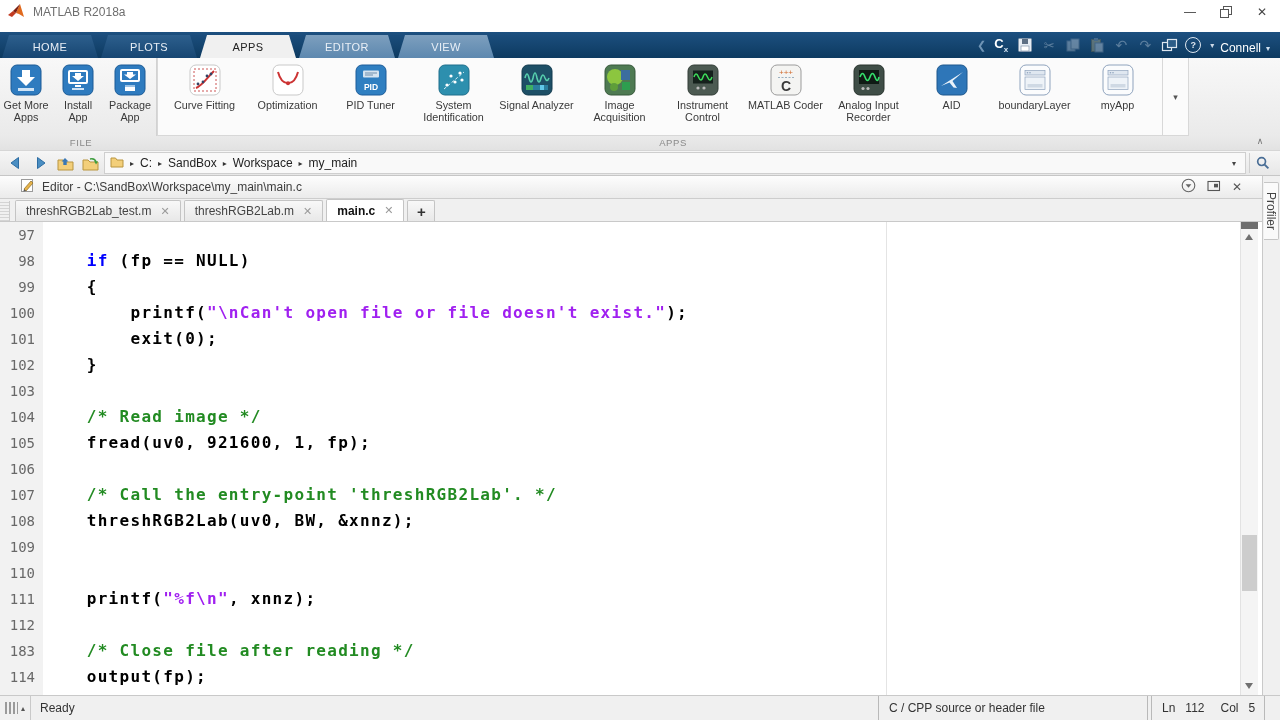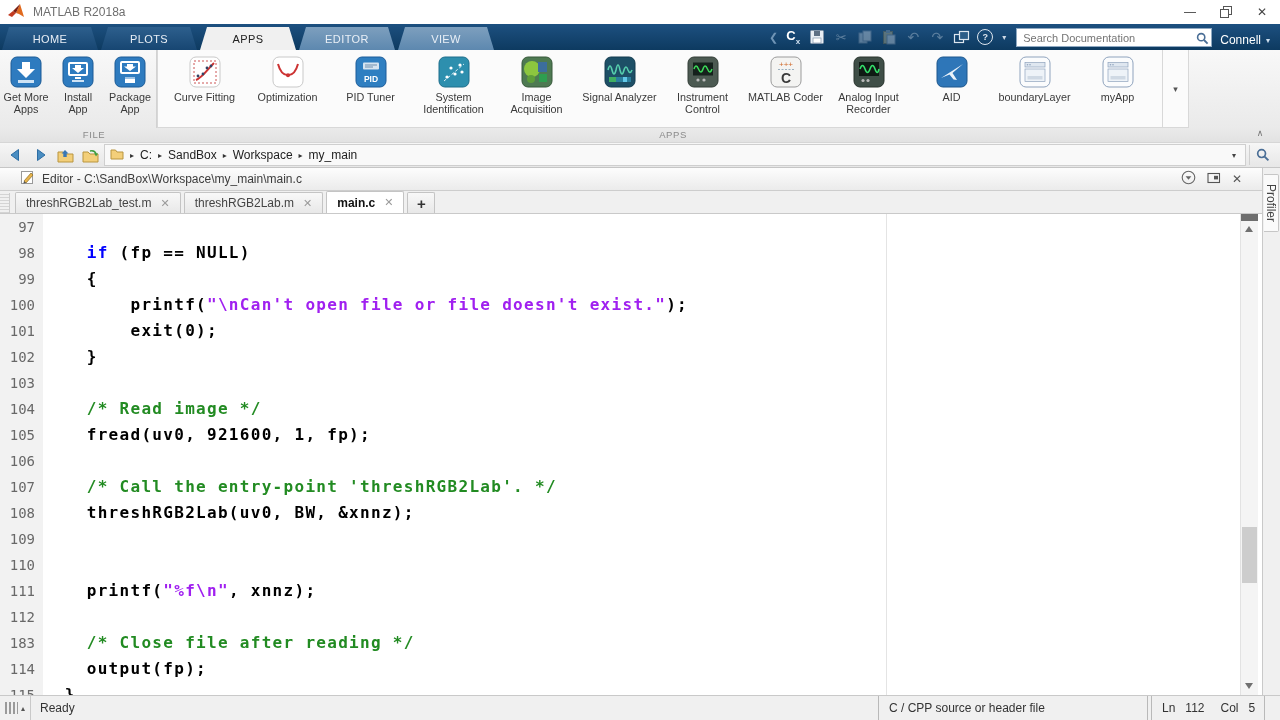--- a/index.html
+++ b/index.html
@@ -9,21 +9,21 @@
 
   
   .titlebar{height:24px;background:#fff;display:flex;align-items:center;padding-left:8px;}
   .tb-logo{width:18px;height:16px;margin-right:7px;}
   .tb-title{font-size:12px;color:#6e6e6e;white-space:nowrap;}
   .tb-spacer{flex:1;}
   .tb-btn{width:36px;height:23px;display:flex;align-items:center;justify-content:center;color:#444;font-size:12px;}
   .tb-btn svg{display:block;}
 
   
-  .ribbon-tabs{height:26px;background:linear-gradient(#1d5080,#0d3a60);display:flex;align-items:flex-end;padding-left:2px;}
+  .ribbon-tabs{height:26px;background:linear-gradient(#1d5080,#0d3a60);display:flex;align-items:flex-end;padding-left:2px;margin-top:8px;}
   .rtab{height:23px;min-width:88px;padding:0 4px;margin-right:3px;display:flex;align-items:center;justify-content:center;
         font-size:11px;letter-spacing:.4px;color:#e9eff6;
         clip-path:polygon(7px 0,calc(100% - 7px) 0,100% 100%,0 100%);}
   .rtab.primary{background:linear-gradient(#2d5f8d,#174672);}
   .rtab.contextual{background:linear-gradient(#7d9fbe,#5d88af);}
   .rtab.active{background:#f0f0f0;color:#222;}
   .qa{display:flex;align-items:center;margin-left:auto;height:26px;gap:2px;}
   .qa-notch{color:#6f94b5;font-size:11px;margin-right:2px;}
   .qa-btn{width:22px;height:20px;display:flex;align-items:center;justify-content:center;color:#dde6ef;font-size:13px;}
   .qa-btn.disabled{opacity:.35;}
@@ -49,21 +49,21 @@
   .app-item .ico{width:32px;height:32px;margin-bottom:3px;}
   .app-item .ico svg{display:block;}
   .vsep{width:1px;background:#d2d2d2;}
   .gallery{width:1032px;background:#fbfbfb;border:1px solid #d8d8d8;border-top:none;display:flex;
            padding:6px 0 0 5px;position:relative;box-sizing:border-box;}
   .gallery .app-item{width:83px;}
   .gal-drop{position:absolute;right:0;top:0;bottom:0;width:25px;border-left:1px solid #d8d8d8;
             display:flex;align-items:center;justify-content:center;color:#555;font-size:9px;}
   .ribbon-footer{height:14px;background:linear-gradient(#eaeaea,#e2e2e2);position:relative;
                  font-size:9.5px;color:#8a8a8a;letter-spacing:.6px;}
-  .grp-file{position:absolute;left:16px;width:156px;text-align:center;top:1px;}
+  .grp-file{position:absolute;left:3px;width:156px;text-align:center;top:1px;}
   .grp-apps{position:absolute;left:157px;width:1032px;text-align:center;top:1px;}
   .collapse-btn{position:absolute;right:16px;top:0;color:#777;font-size:9px;}
 
   
   .pathbar{height:26px;background:linear-gradient(#f6f6f6,#e7e7e7);border-top:1px solid #d6d6d6;
            border-bottom:1px solid #c6c6c6;display:flex;align-items:center;padding:0 4px;gap:3px;box-sizing:border-box;}
   .nav-btn{width:22px;height:20px;display:flex;align-items:center;justify-content:center;}
   .crumb-field{flex:1;height:20px;background:#f9f9f9;border:1px solid #cfcfcf;display:flex;align-items:center;
                padding:0 5px;font-size:12px;color:#222;gap:2px;}
   .crumb{padding:0 4px;}
@@ -204,29 +204,20 @@
               <rect x="1.5" y="4.5" width="9" height="8" fill="none" stroke="#dde6ef" stroke-width="1.2"></rect>
               <rect x="6.5" y="1.5" width="9" height="8" fill="#2c5d88" stroke="#dde6ef" stroke-width="1.2"></rect>
             </svg>
           </span>
           <span class="qa-btn">
             <span class="qa-help">?</span>
           </span>
         </span>
       <span class="qa-drop">▾</span>
     </div>
-    <div class="searchbox">
-      <input type="text" placeholder="Search Documentation" style="">
-      <span class="search-mag">
-        <svg width="13" height="13" viewBox="0 0 13 13">
-          <circle cx="5.2" cy="5.2" r="3.6" fill="none" stroke="#4a6e96" stroke-width="1.6"></circle>
-          <line x1="8" y1="8" x2="11.6" y2="11.6" stroke="#4a6e96" stroke-width="1.8"></line>
-        </svg>
-      </span>
-    </div>
     <div class="userbox">
       <span>Connell</span>
       <span class="car">▾</span>
     </div>
   </div>
 
   <div class="ribbon-body">
     <div class="file-group" id="file-items">
         <div class="app-item">
           <span class="ico">
@@ -312,40 +303,40 @@
                 <circle cx="17" cy="18" r="1.6" fill="#fff"></circle>
                 <circle cx="22" cy="9" r="1.6" fill="#fff"></circle>
                 <circle cx="24" cy="16" r="1.6" fill="#fff"></circle>
               </svg>
             </span>
             <div>System Identification</div>
           </div>
           <div class="app-item">
             <span class="ico">
               <svg width="32" height="32" viewBox="0 0 32 32">
+                <rect x="1" y="1" width="30" height="30" rx="6" fill="#1d4f66" stroke="#123a4e"></rect>
+                <path d="M4 14 q2 -8 4 0 q2 8 4 0 q2 -10 4 0 q2 8 4 0 q2 -6 4 0 q2 5 4 0" stroke="#57d0ae" stroke-width="1.6" fill="none"></path>
+                <rect x="5" y="21" width="22" height="5" fill="#2a7f9e"></rect>
+                <rect x="5" y="21" width="7" height="5" fill="#3fae62"></rect>
+                <rect x="19" y="21" width="4" height="5" fill="#62c8e8"></rect>
+              </svg>
+            </span>
+            <div>Signal Analyzer</div>
+          </div>
+          <div class="app-item">
+            <span class="ico">
+              <svg width="32" height="32" viewBox="0 0 32 32">
                 <rect x="1" y="1" width="30" height="30" rx="6" fill="#4e7a52" stroke="#37583a"></rect>
                 <circle cx="11" cy="13" r="8" fill="#8cc63f"></circle>
                 <rect x="17" y="6" width="9" height="10" fill="#3c6e9e"></rect>
                 <rect x="18" y="18" width="8" height="8" fill="#2e9e4f"></rect>
                 <circle cx="10" cy="23" r="4" fill="#5e9e3a"></circle>
               </svg>
             </span>
             <div>Image Acquisition</div>
-          </div>
-          <div class="app-item">
-            <span class="ico">
-              <svg width="32" height="32" viewBox="0 0 32 32">
-                <rect x="1" y="1" width="30" height="30" rx="6" fill="#1d4f66" stroke="#123a4e"></rect>
-                <path d="M4 14 q2 -8 4 0 q2 8 4 0 q2 -10 4 0 q2 8 4 0 q2 -6 4 0 q2 5 4 0" stroke="#57d0ae" stroke-width="1.6" fill="none"></path>
-                <rect x="5" y="21" width="22" height="5" fill="#2a7f9e"></rect>
-                <rect x="5" y="21" width="7" height="5" fill="#3fae62"></rect>
-                <rect x="19" y="21" width="4" height="5" fill="#62c8e8"></rect>
-              </svg>
-            </span>
-            <div>Signal Analyzer</div>
           </div>
           <div class="app-item">
             <span class="ico">
               <svg width="32" height="32" viewBox="0 0 32 32">
                 <rect x="1" y="1" width="30" height="30" rx="6" fill="#4c5a52" stroke="#323d36"></rect>
                 <rect x="6" y="6.5" width="20" height="13" fill="#15211c"></rect>
                 <path d="M7 13 q2 -6 4.5 0 t4.5 0 t4.5 0 t4.5 0" stroke="#3ddc5a" stroke-width="1.5" fill="none"></path>
                 <circle cx="11" cy="24" r="1.6" fill="#bbb"></circle>
                 <circle cx="17" cy="24" r="1.6" fill="#bbb"></circle>
               </svg>

